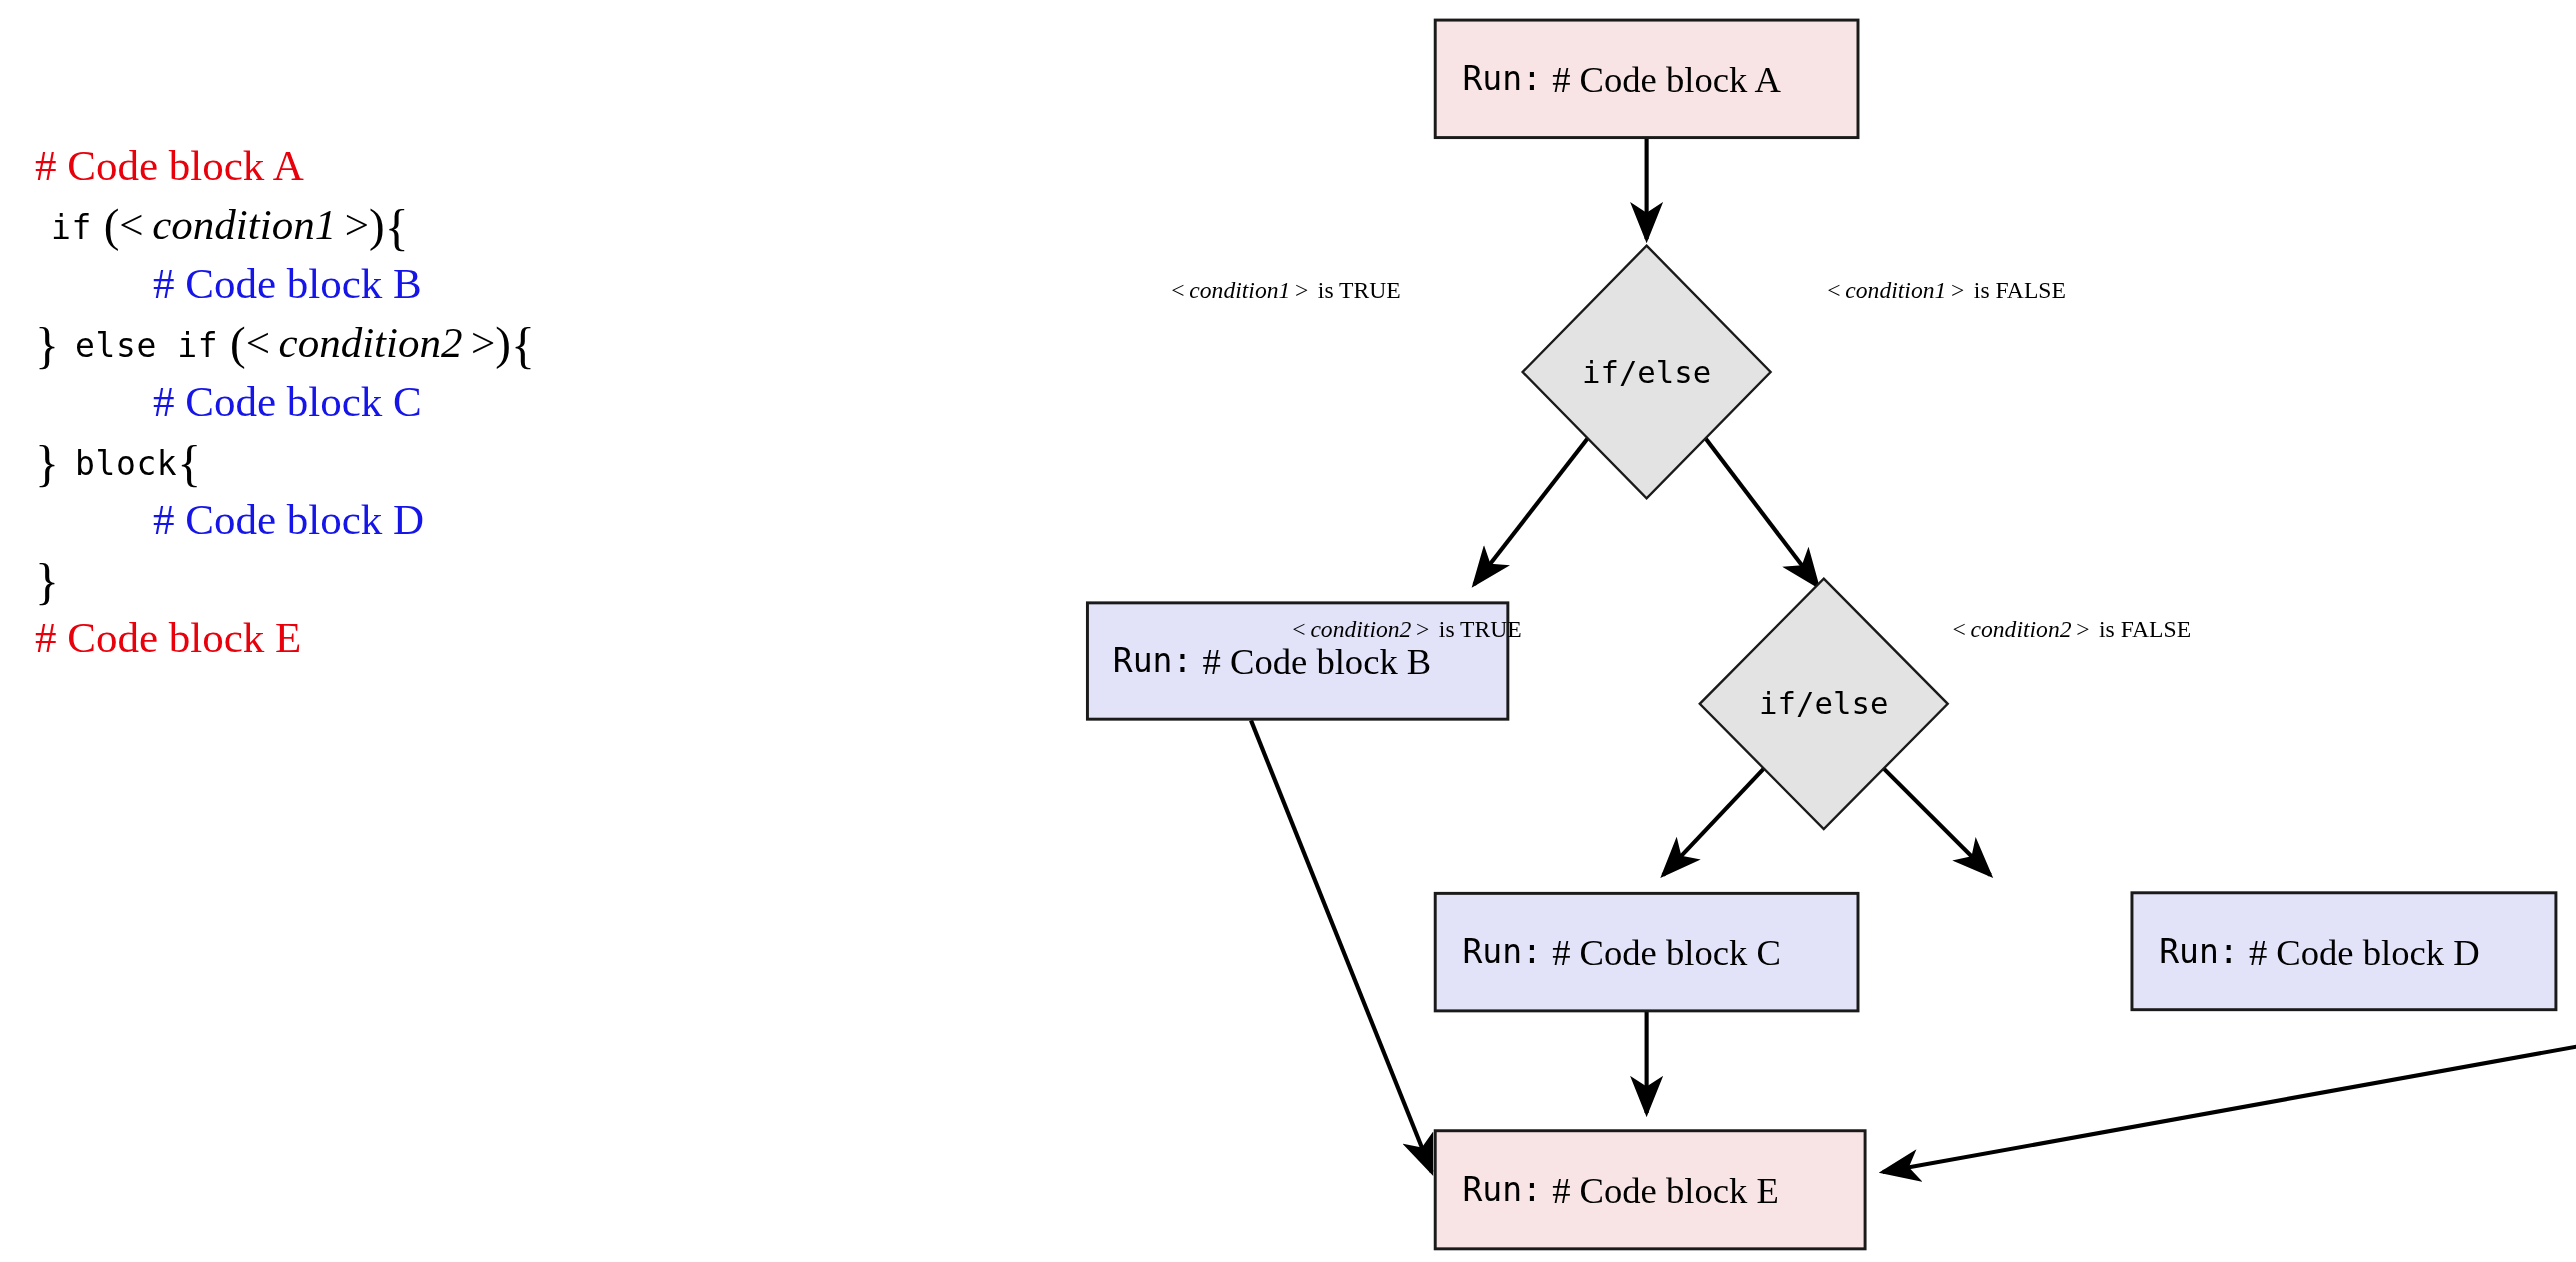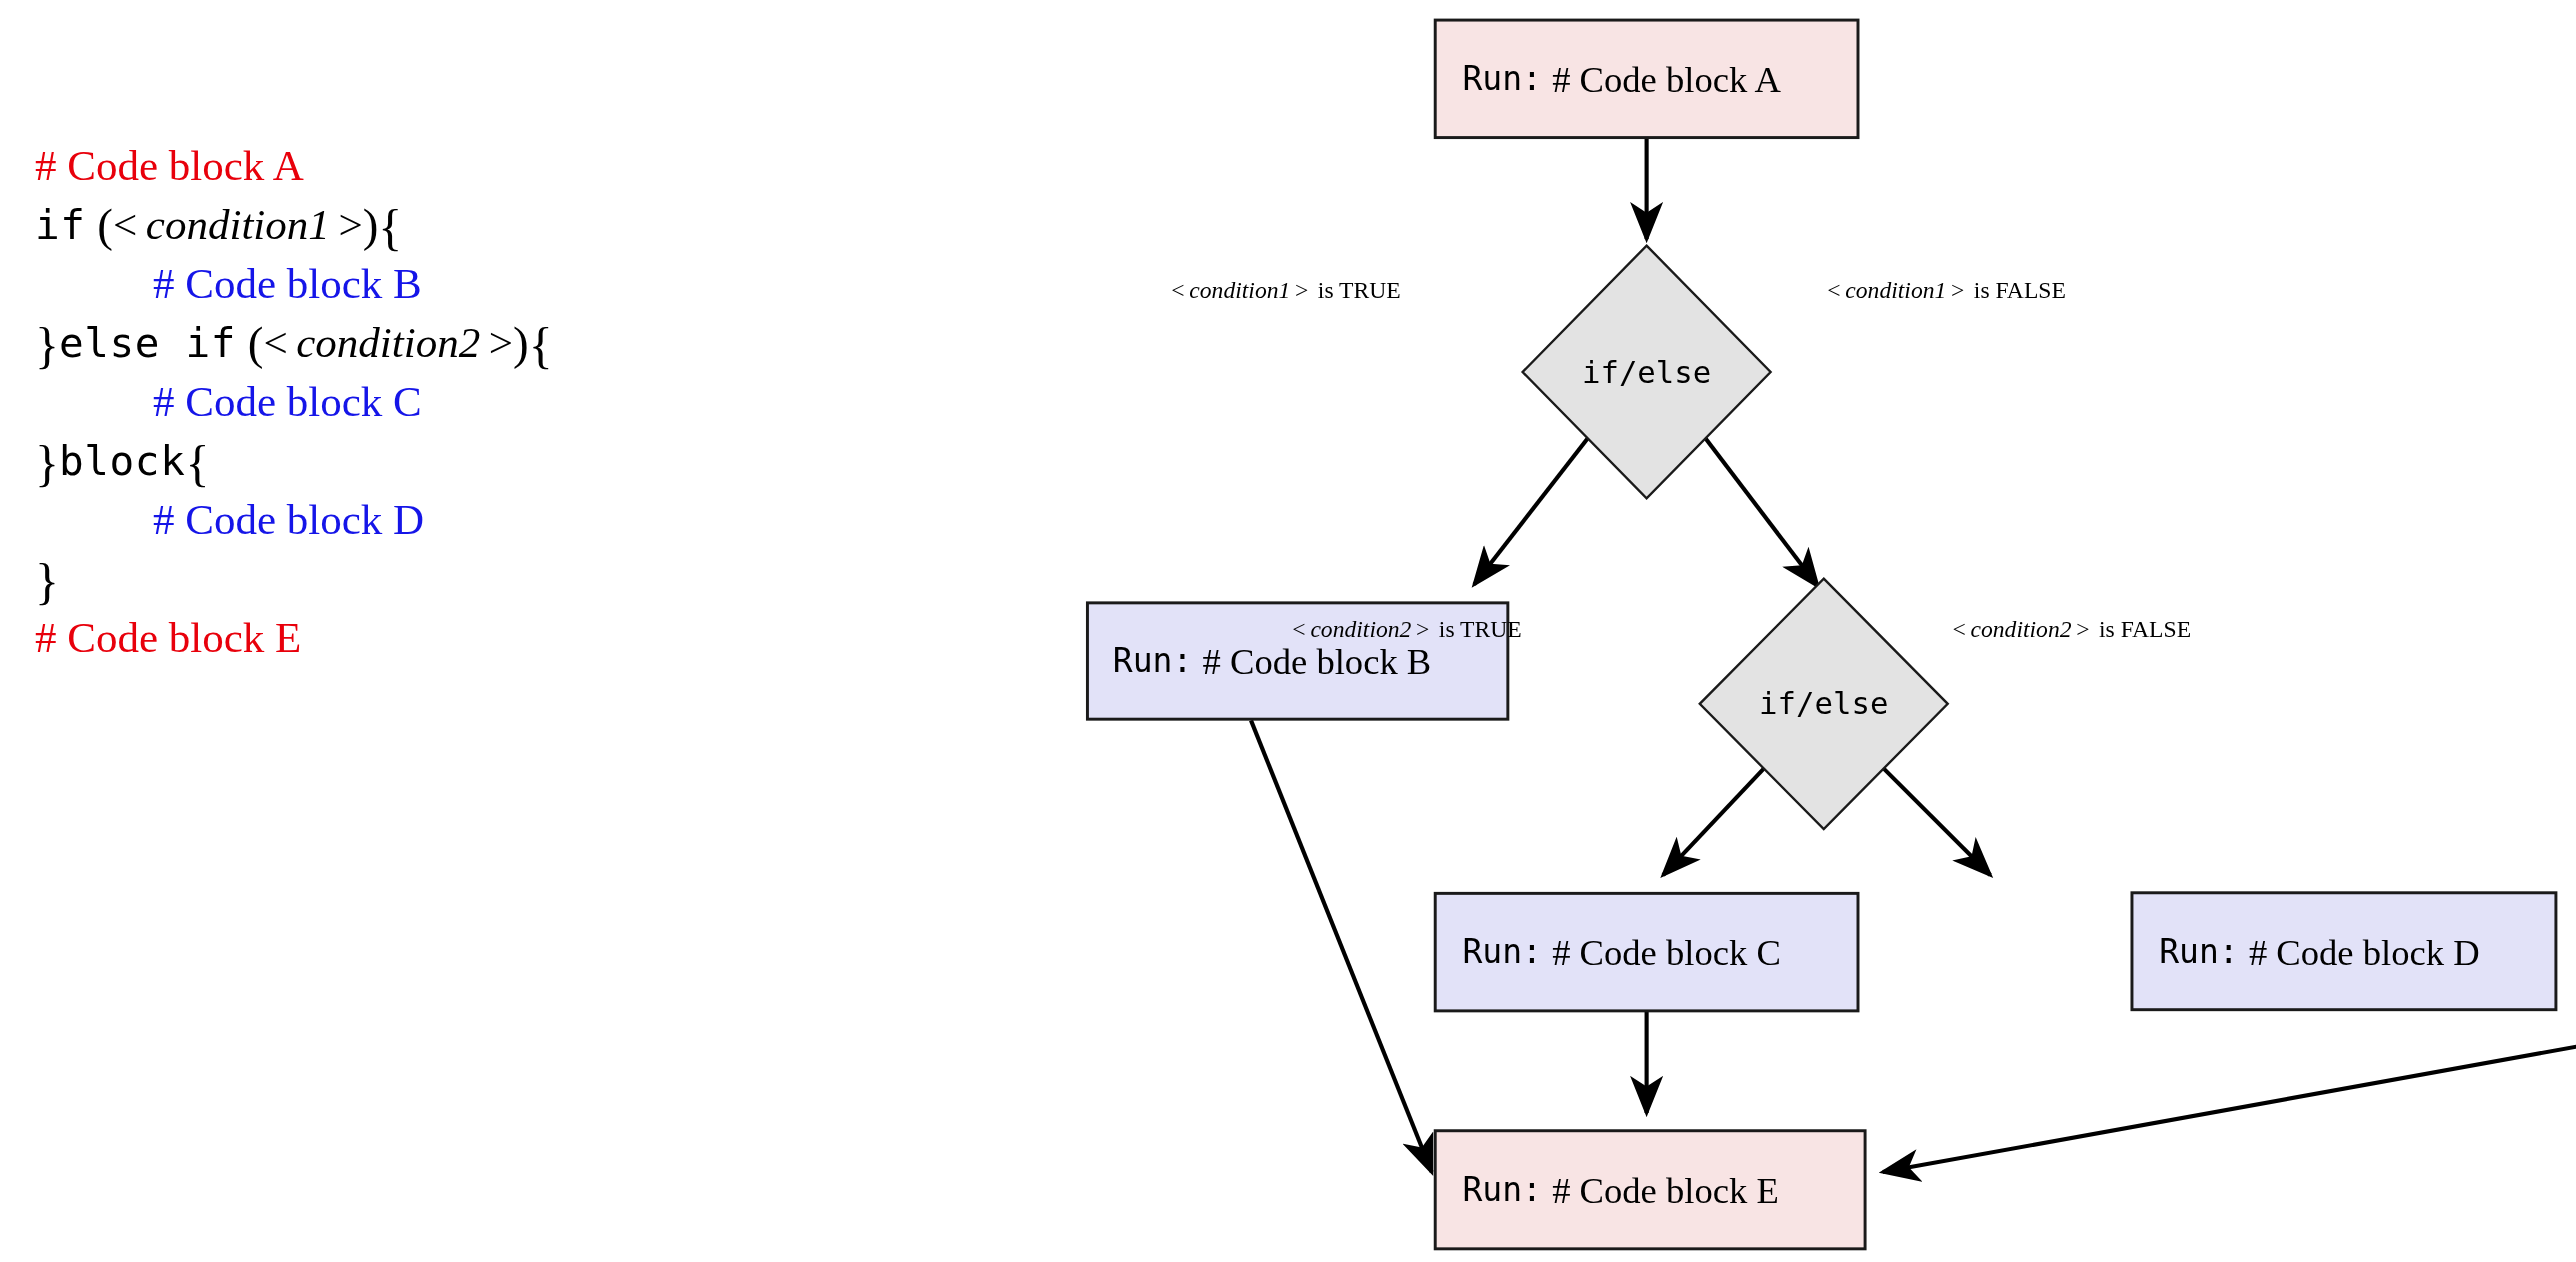--- a/index.html
+++ b/index.html
@@ -26,22 +26,23 @@
   .code-line {
     height: 59px;
     line-height: 59px;
     white-space: nowrap;
     font-size: 43px;
     color: #000000;
   }
   .code-line.indent { padding-left: 118px; }
   .mono {
     font-family: "DejaVu Sans Mono", "Liberation Mono", monospace;
-    font-size: 41px;
+    font-size: 33px;
     letter-spacing: 0.6px;
+    margin-left: 16px;
   }
   .serif { font-family: "Liberation Serif", serif; }
   .mathit {
     font-family: "Liberation Serif", serif;
     font-style: italic;
   }
   .comment-red   { color: #e8000b; }
   .comment-blue  { color: #1515e8; }
   .paren { font-size: 47px; line-height: 0; vertical-align: -2.4px; }
   .brace { font-size: 50px; line-height: 0; vertical-align: -4.7px; }

